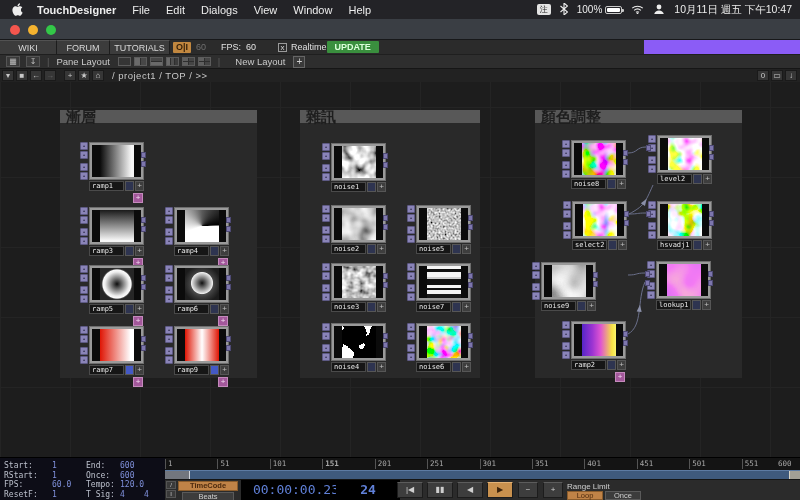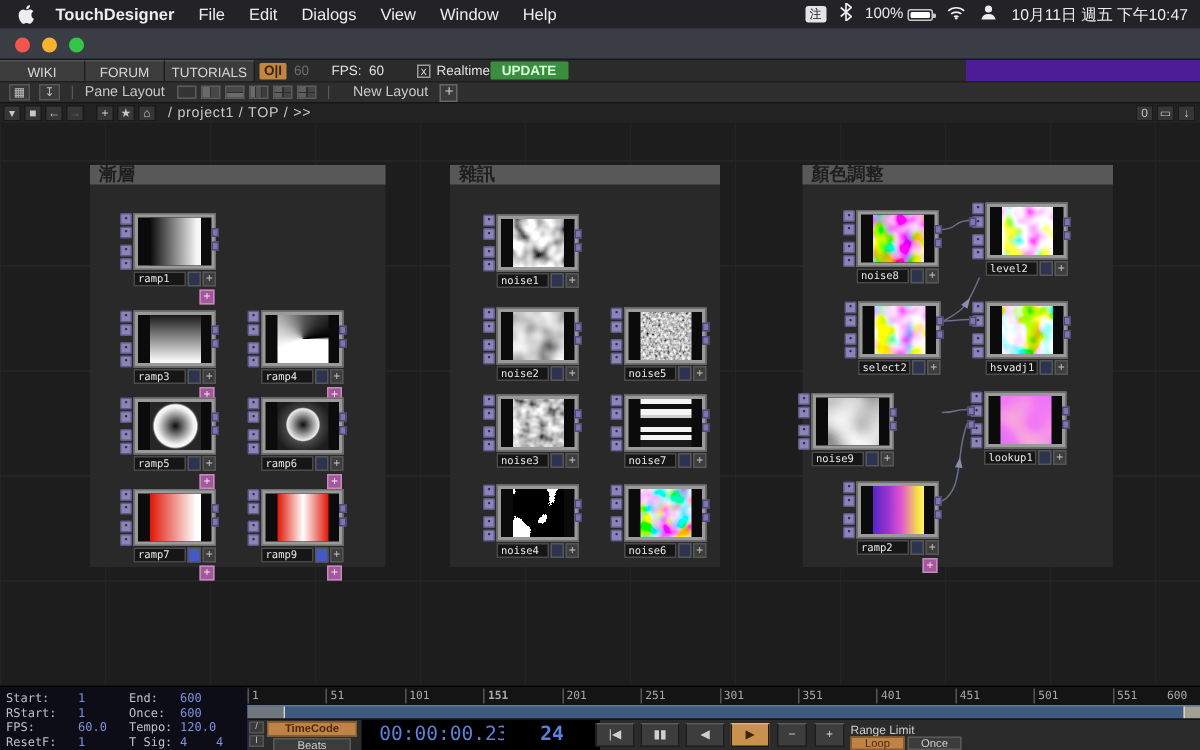--- a/index.html
+++ b/index.html
@@ -1,19 +1,19 @@
 <!DOCTYPE html>
 <html><head>
 <meta charset="utf-8">
 <style>
   * { margin:0; padding:0; box-sizing:border-box; }
   html,body { background:#000; }
   .screen {
     position:relative; width:800px; height:500px; overflow:hidden;
-    background:#4c1d95; font-family:"Liberation Sans",sans-serif;
+    background:#8b5cf6; font-family:"Liberation Sans",sans-serif;
     -webkit-font-smoothing:antialiased; cursor:default;
   }
   
   .menubar { position:absolute; left:0; top:0; width:800px; height:19px;
     background:#232327; display:flex; align-items:center; color:#ededed; font-size:11px; padding:0 8px; }
   .menubar .apple { margin:0 6px 0 4px; display:flex; }
   .menubar .mitem { padding:0 8px; }
   .menubar .mitem.bold { font-weight:bold; }
   .mb-right { margin-left:auto; display:flex; align-items:center; gap:9px; }
   .inp-badge { background:#e4e4e4; color:#1a1a1a; font-size:8px; line-height:11px;
@@ -77,21 +77,21 @@
   .nb-gap { width:6px; }
   .breadcrumb { margin-left:8px; letter-spacing:0.5px; }
   .nb-right { margin-left:auto; display:flex; margin-right:3px; }
   
   .network { position:absolute; left:0; top:82px; width:800px; height:376px; overflow:hidden;
     background-color:#1d1d1d;
     background-image:
       repeating-linear-gradient(0deg, #242424 0 1px, transparent 1px 70px),
       repeating-linear-gradient(90deg, #242424 0 1px, transparent 1px 70px); }
   .group { position:absolute; background:#292929; }
-  .group-header { height:13px; background:#585858; color:#1e1e1e; font-size:12px; font-weight:bold;
+  .group-header { height:13px; background:#585858; color:#1e1e1e; font-size:15px; font-weight:bold;
     line-height:13px; padding-left:6px; }
   .wires { position:absolute; left:0; top:0; pointer-events:none; }
   .node { position:absolute; width:64px; height:49px; }
   .flag { position:absolute; left:0; width:8px; height:8px; background:#8a84b8;
     border:1px solid #5e5a85; border-radius:1px; color:#2e2c4a; font-size:6px; line-height:6px; text-align:center; }
   .frame { position:absolute; left:9px; top:0; right:0; height:38px; background:#9a9a9a;
     border:1px solid #6e6e6e; padding:2px; }
   .preview { position:relative; width:100%; height:100%; background:#0b0b0b; overflow:hidden; }
   .pv { position:absolute; top:0; bottom:0; left:50%; transform:translateX(-50%); width:34px; }
   .pv svg { display:block; width:100%; height:100%; }

